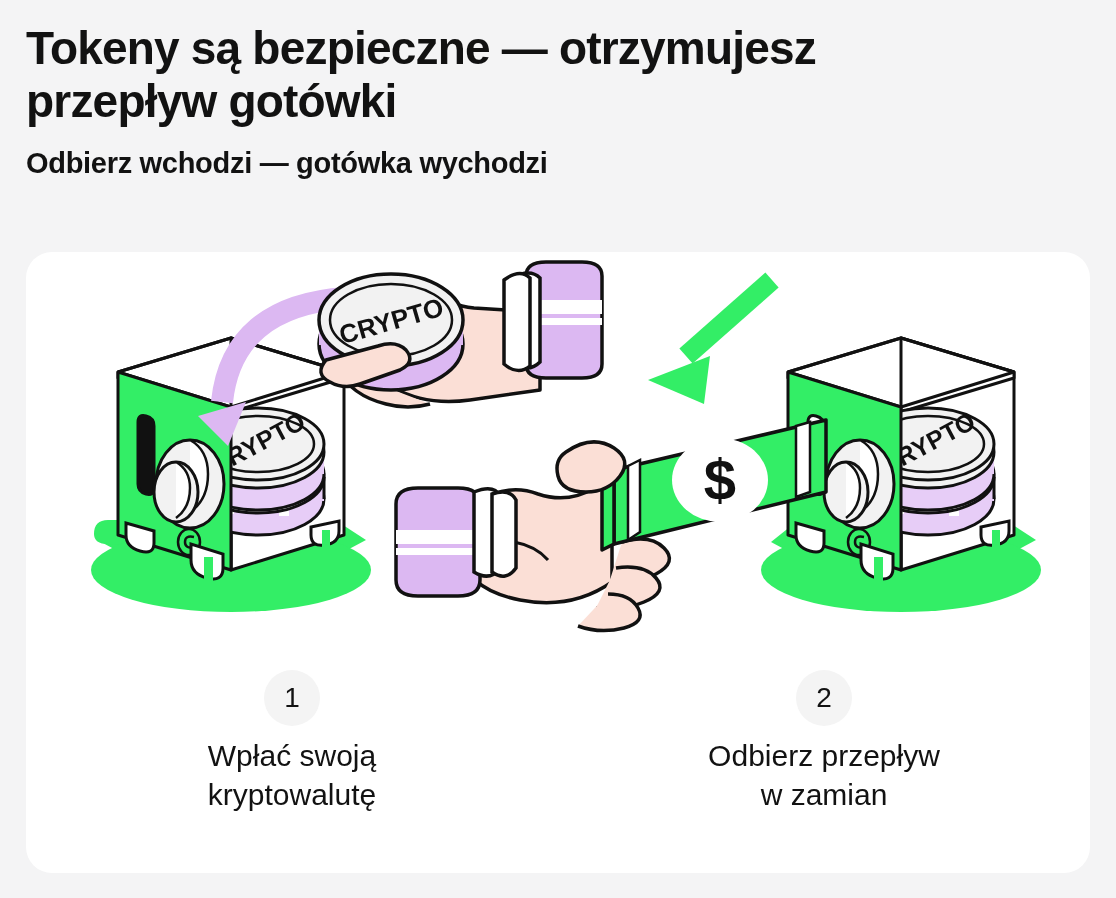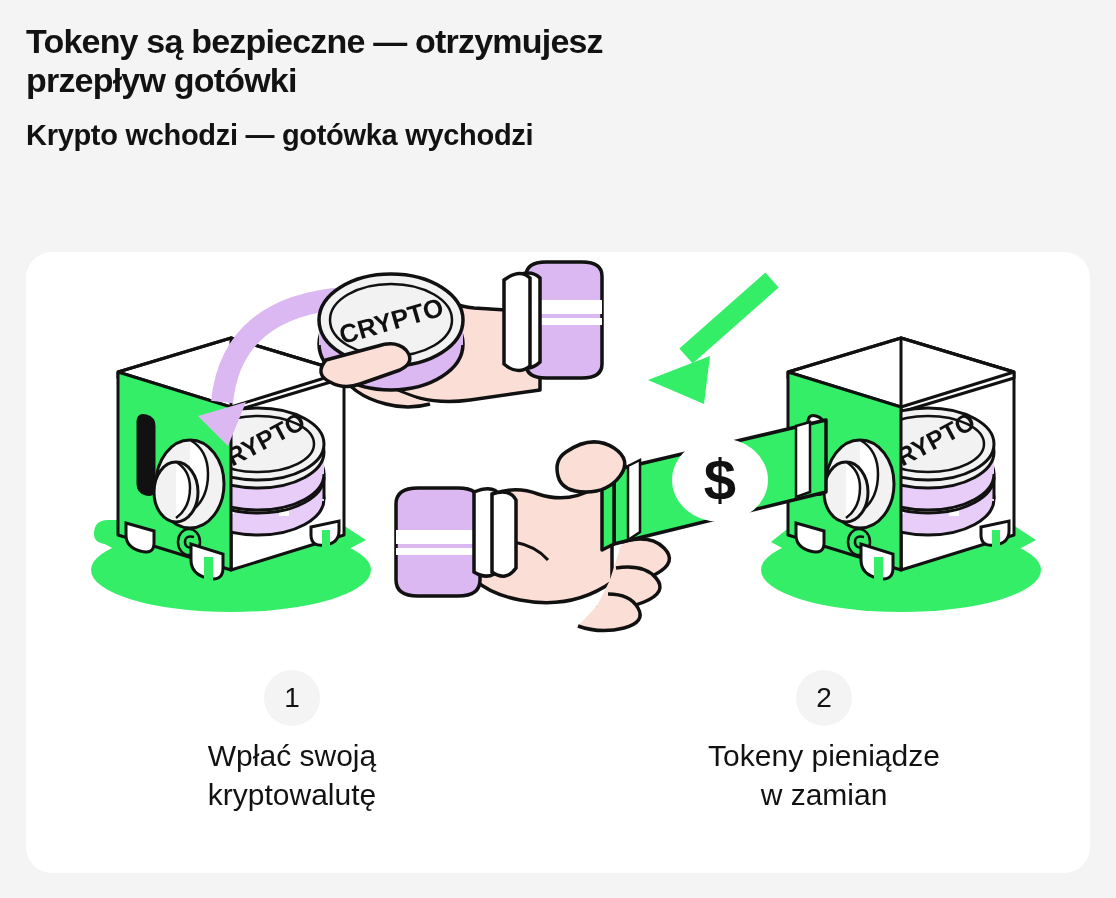--- a/index.html
+++ b/index.html
@@ -19,21 +19,21 @@
     height: 898px;
     box-sizing: border-box;
   }
   .header {
     position: absolute;
     left: 26px;
     top: 22px;
     width: 1040px;
   }
   .headline {
-    font-size: 34px;
+    font-size: 46px;
     font-weight: bold;
     line-height: 1.16;
     letter-spacing: -0.8px;
     color: #121212;
     margin: 0;
     white-space: pre-line;
   }
   .subhead {
     font-size: 29px;
     font-weight: bold;
@@ -99,21 +99,21 @@
   }
 </style>
 </head>
 <body>
 
 <div class="page">
 
   <div class="header">
     <h1 class="headline">Tokeny są bezpieczne — otrzymujesz
 przepływ gotówki</h1>
-    <h2 class="subhead">Krypto wchodzi — gotówka wychodzi</h2>
+    <h2 class="subhead">Odbierz wchodzi — gotówka wychodzi</h2>
   </div>
 
   <div class="card">
 
     <div class="illustration">
       <svg viewBox="0 0 1064 420" xmlns="http://www.w3.org/2000/svg">
         <defs>
           <clipPath id="slotClipL">
             <rect x="0" y="0" width="1064" height="420"></rect>
           </clipPath>
@@ -280,20 +280,20 @@
     </div>
 
     <div class="steps">
       <div class="step">
         <div class="step-badge">1</div>
         <div class="step-label">Wpłać swoją
 kryptowalutę</div>
       </div>
       <div class="step">
         <div class="step-badge">2</div>
-        <div class="step-label">Tokeny pieniądze
+        <div class="step-label">Odbierz przepływ
 w zamian</div>
       </div>
     </div>
 
   </div>
 
 </div>
 
 </body></html>

